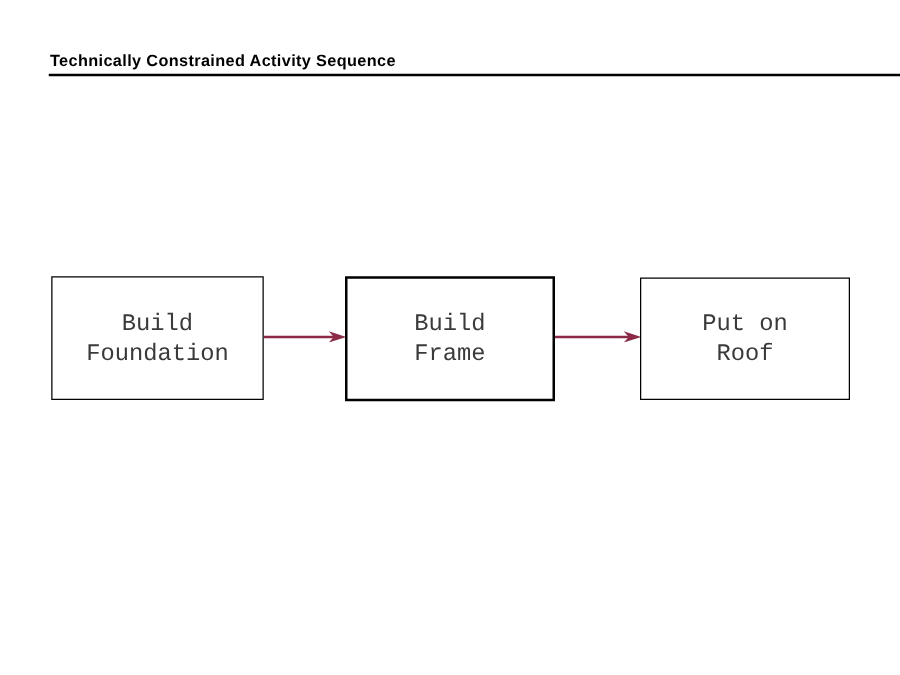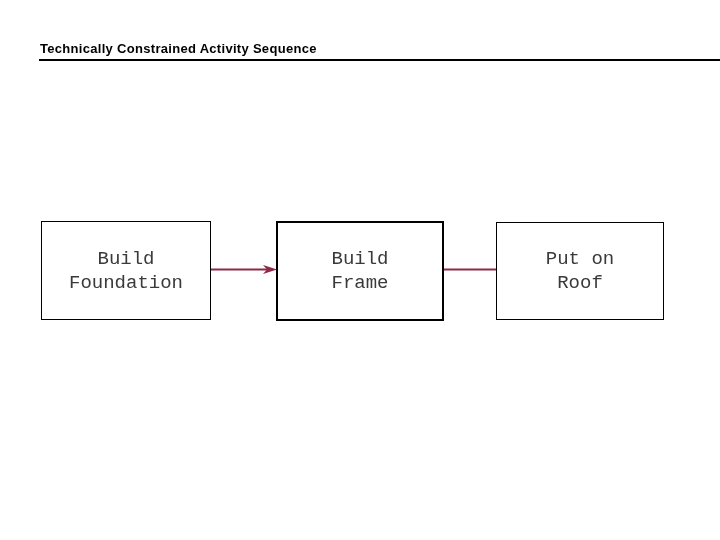--- a/index.html
+++ b/index.html
@@ -60,21 +60,21 @@
     font-family: Liberation Mono, monospace;
     font-size: 19px;
     font-weight: 300;
     color: #3a3a3a;
     line-height: 24px;
     text-align: center;
     white-space: pre-line;
   }
   #node-0 { left: 41px;  top: 221px; width: 170px; height: 99px;  border-width: 1px; }
   #node-1 { left: 276px; top: 221px; width: 168px; height: 100px; border-width: 2px; }
-  #node-2 { left: 496px; top: 222px; width: 168px; height: 98px;  border-width: 1px; }
+  #node-2 { left: 512px; top: 222px; width: 168px; height: 98px;  border-width: 1px; }
 
   .connector {
     position: absolute;
     height: 10px;
     display: block;
   }
   #connector-0 { left: 211px; top: 264px; width: 66px; }
   #connector-1 { left: 444px; top: 264px; width: 69px; }
 </style>
 </head>

